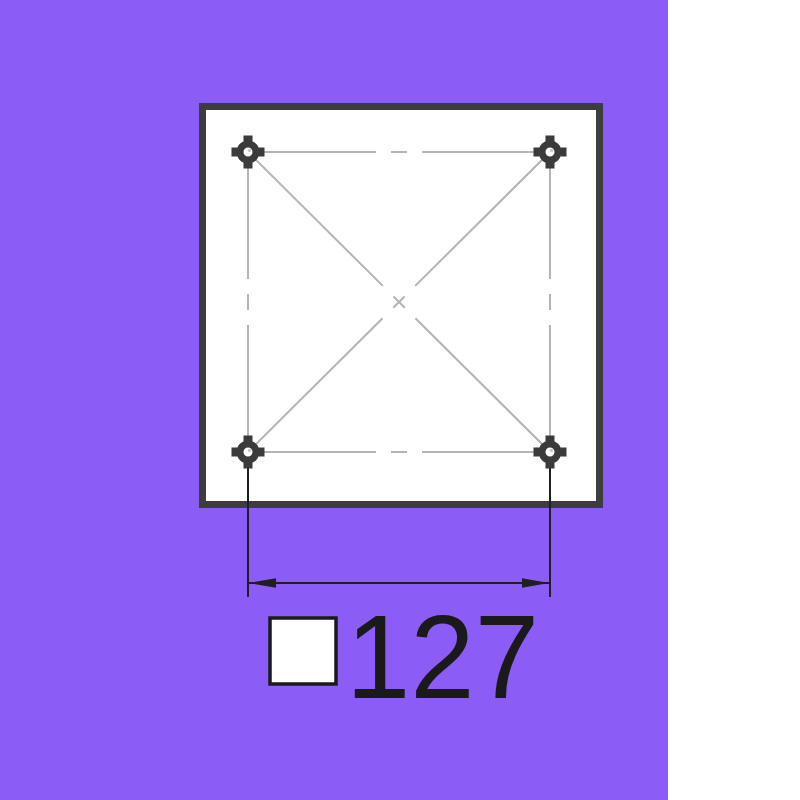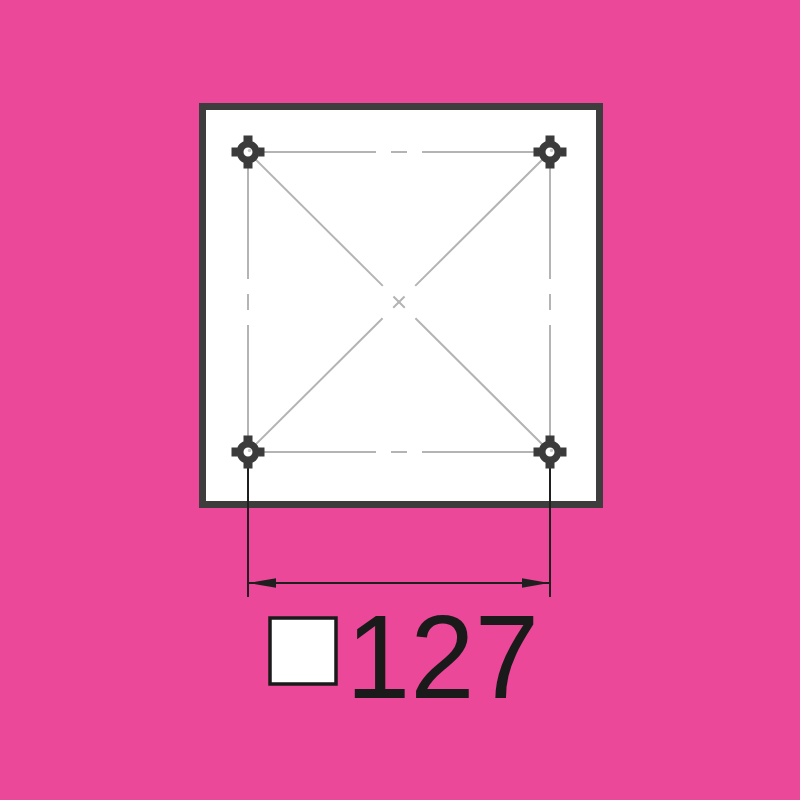--- a/index.html
+++ b/index.html
@@ -6,23 +6,23 @@
     margin: 0;
     padding: 0;
     background: #ffffff;
     width: 800px;
     height: 800px;
     overflow: hidden;
     font-family: "Liberation Sans", sans-serif;
   }
   .canvas {
     position: relative;
-    width: 800px;
+    width: 668px;
     height: 800px;
-    background: #ec4899;
+    background: #8b5cf6;
   }
   svg { display: block; }
   .dim-text {
     font-family: "Liberation Sans", sans-serif;
     font-weight: 400;
   }
 </style>
 </head>
 <body>
 

